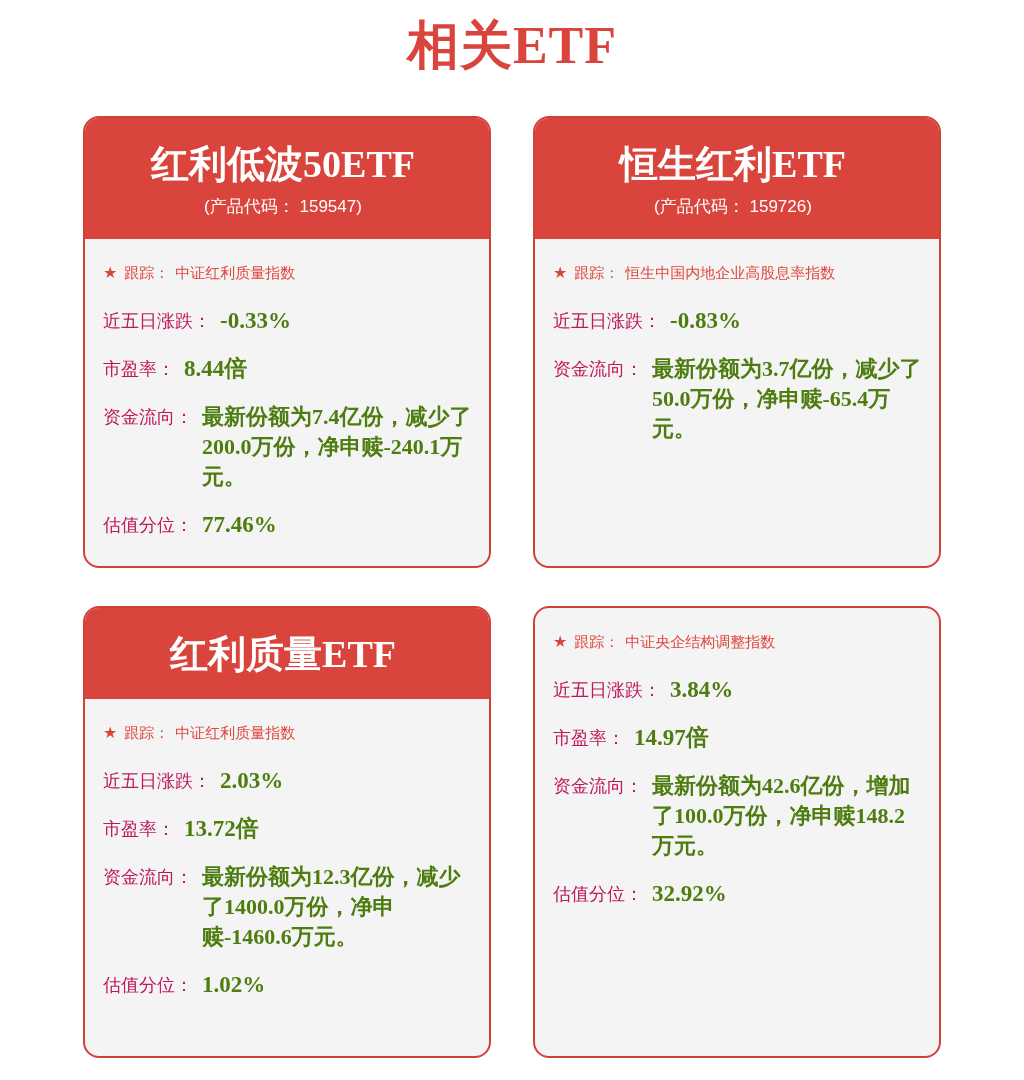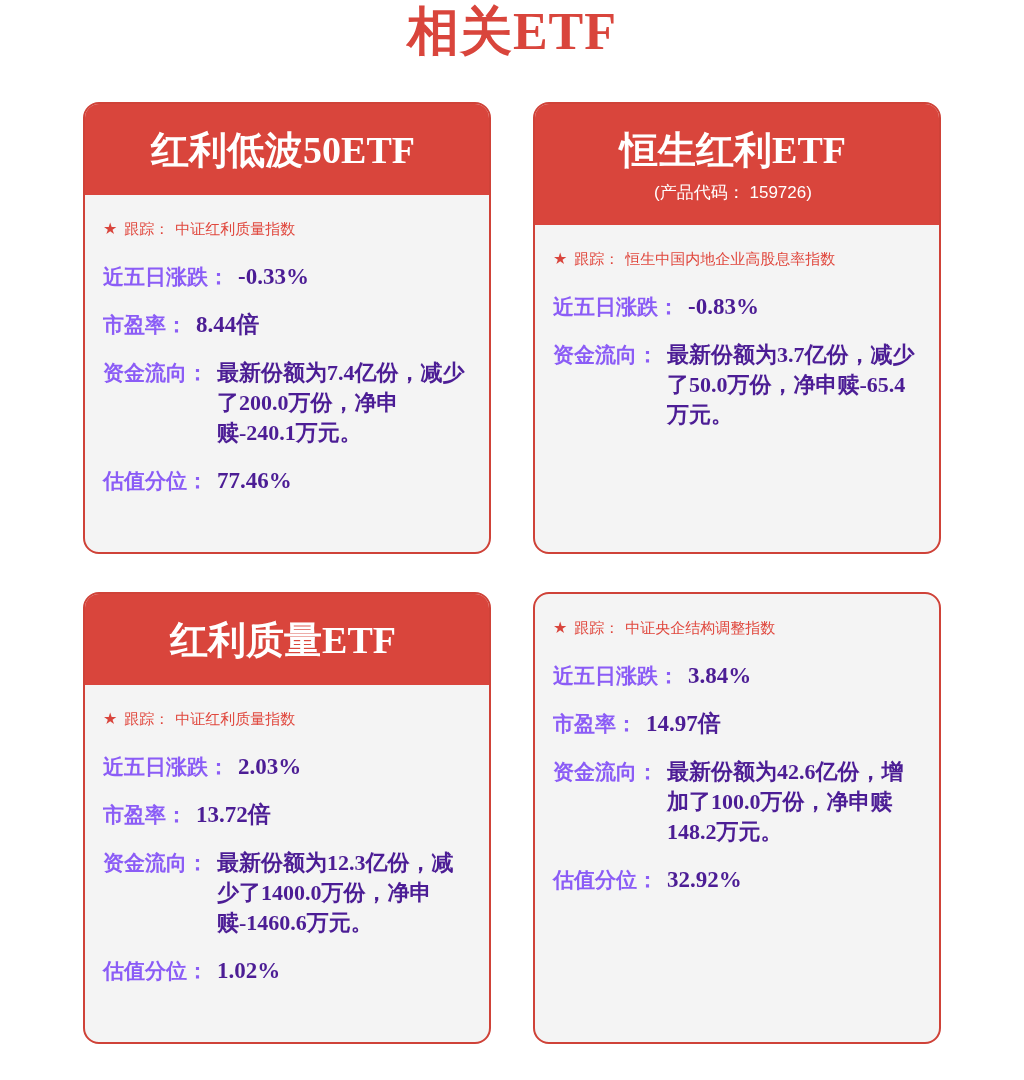--- a/index.html
+++ b/index.html
@@ -8,20 +8,21 @@
     background: #ffffff;
     font-family: "Liberation Sans", "DejaVu Sans", sans-serif;
   }
   .page {
     width: 1024px;
     height: 1080px;
     background: #ffffff;
     overflow: hidden;
   }
   .page-title {
+    margin-top: 14px;
     text-align: center;
     color: #d9453c;
     font-size: 52px;
     font-weight: bold;
     line-height: 64px;
     font-family: "Liberation Serif", "DejaVu Serif", "Liberation Sans", sans-serif;
     letter-spacing: 1px;
   }
   .cards {
     margin-top: 38px;
@@ -76,28 +77,28 @@
     line-height: 20px;
   }
   .track-label { margin-right: 6px; }
   .metric-row {
     display: flex;
     align-items: flex-start;
     margin-bottom: 18px;
   }
   .metric-label {
     flex-shrink: 0;
-    color: #8b5cf6;
-    font-size: 21px;
-    font-weight: bold;
+    color: #be185d;
+    font-size: 18px;
+    font-weight: normal;
     line-height: 30px;
     margin-right: 9px;
   }
   .metric-value {
-    color: #4c1d95;
+    color: #4d7c0f;
     font-size: 23px;
     font-weight: bold;
     line-height: 30px;
     font-family: "Liberation Serif", "DejaVu Serif", "Liberation Sans", sans-serif;
   }
   .flow-value {
     font-size: 22px;
   }
 </style>
 </head>
@@ -105,20 +106,21 @@
 
 <div class="page">
 
   <h1 class="page-title">相关ETF</h1>
 
   <div class="cards">
 
     <div class="card">
       <div class="card-header">
         <div class="card-title">红利低波50ETF</div>
+        <div class="card-code">(产品代码： 159547)</div>
       </div>
       <div class="card-body">
         <div class="track-row">
           <span class="star-icon">★</span>
           <span class="track-label">跟踪：</span>
           <span class="track-value">中证红利质量指数</span>
         </div>
         <div class="metric-row">
           <span class="metric-label">近五日涨跌：</span>
           <span class="metric-value">-0.33%</span>

